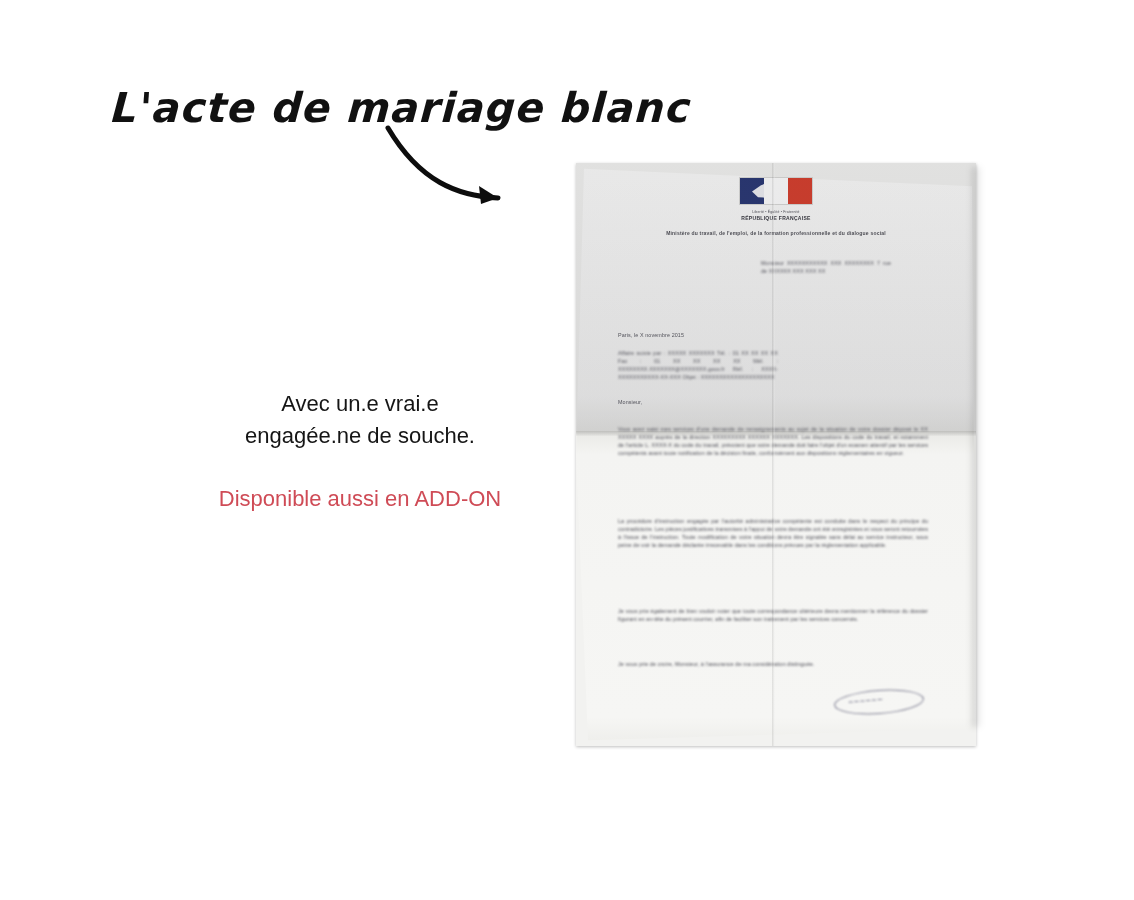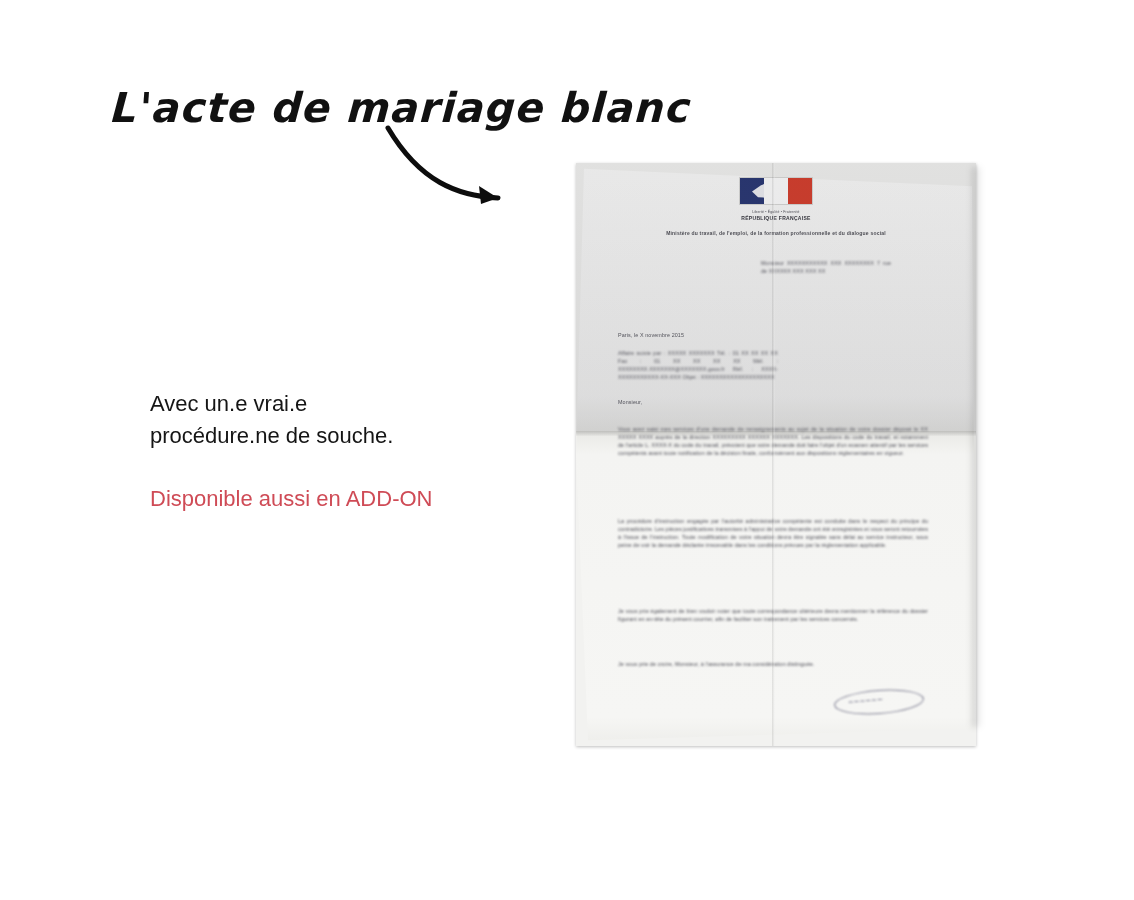--- a/index.html
+++ b/index.html
@@ -39,20 +39,21 @@
     width: 160px;
     height: 100px;
   }
 
   
   #caption-block {
     position: absolute;
     left: 150px;
     top: 388px;
     width: 420px;
+    text-align: center;
   }
   .caption-line {
     font-size: 22px;
     line-height: 32px;
     color: #151515;
   }
   #addon-line {
     margin-top: 32px;
     font-size: 22px;
     line-height: 30px;
@@ -237,21 +238,21 @@
 
 <div id="slide-title">L'acte de mariage blanc</div>
 
 <svg id="arrow-svg" viewBox="0 0 160 100">
   <path d="M8 8 C 40 62, 78 76, 118 78" stroke="#0d0d0d" stroke-width="5" fill="none" stroke-linecap="round"></path>
   <path d="M118 78 L 99 66 L 101 84 Z" fill="#0d0d0d"></path>
 </svg>
 
 <div id="caption-block">
   <div class="caption-line">Avec un.e vrai.e</div>
-  <div class="caption-line">procédure.ne de souche.</div>
+  <div class="caption-line">engagée.ne de souche.</div>
   <div id="addon-line">Disponible aussi en ADD-ON</div>
 </div>
 
 <div id="letter-photo">
   <div class="paper">
     <div class="paper-shape"></div>
     <div class="paper-edge-shadow"></div>
 
     <div class="letterhead">
       <div class="flag-logo">

